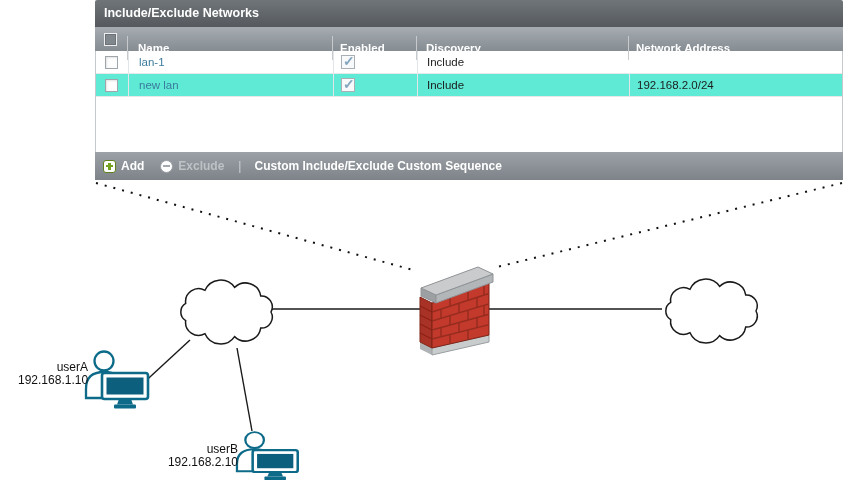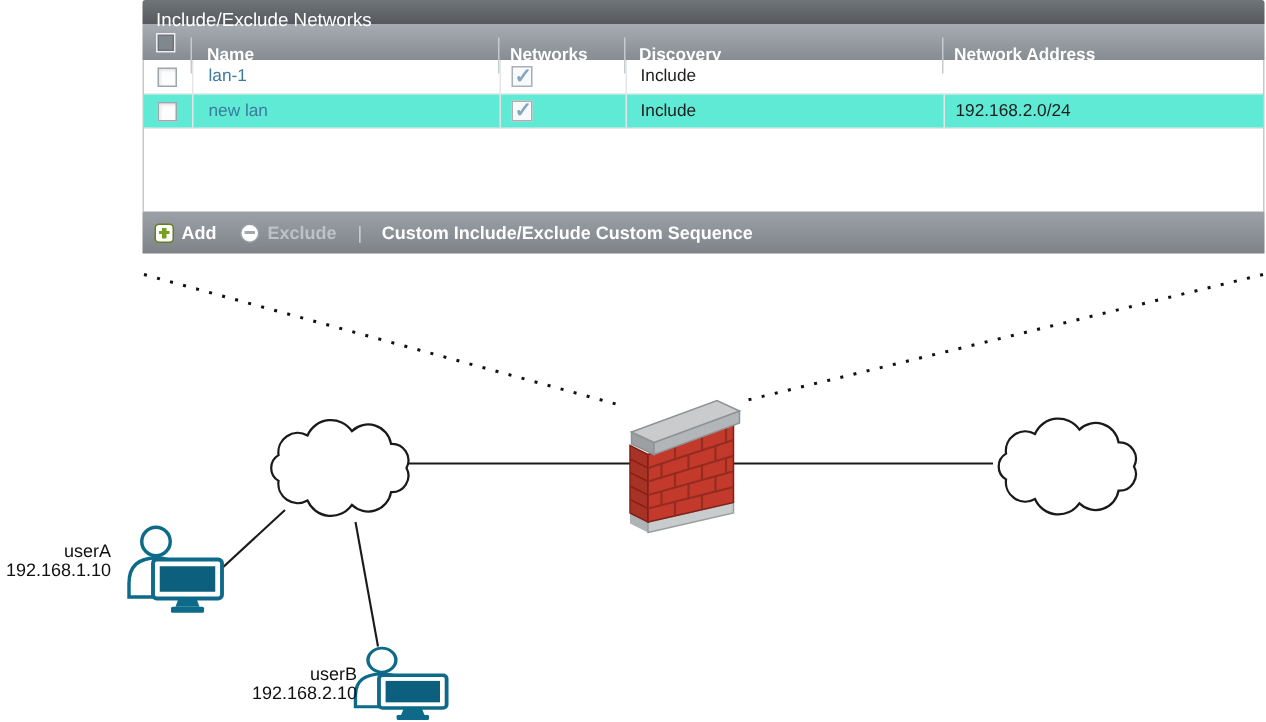--- a/index.html
+++ b/index.html
@@ -5,23 +5,23 @@
   html,body{margin:0;padding:0;}
   body{
     width:844px;height:481px;position:relative;overflow:hidden;
     background:#fff;font-family:"Liberation Sans",sans-serif;
     -webkit-font-smoothing:antialiased;
   }
 
   
   .panel{position:absolute;left:95px;top:0;width:748px;z-index:2;}
   .panel-title{
-    height:16px;line-height:27px;padding-left:9px;
+    height:27px;line-height:27px;padding-left:9px;
     background:linear-gradient(#70757a,#55595d);
-    color:#fff;font-size:12.5px;font-weight:normal;
+    color:#fff;font-size:12.5px;font-weight:bold;
     border-radius:2px 2px 0 0;
   }
   .thead{
     display:flex;height:24px;align-items:center;
     background:linear-gradient(#a6acb1,#858c92);
     color:#fff;font-weight:bold;font-size:11.5px;
   }
   .col{box-sizing:border-box;height:100%;display:flex;align-items:center;}
   .c-cb{width:32px;}
   .c-name{width:205px;padding-left:10px;}
@@ -81,21 +81,21 @@
     background:#fff;border:1px solid #989ea3;border-radius:50%;flex:0 0 13px;
   }
   .icon-minus::before{content:"";position:absolute;left:2px;top:4.2px;width:7px;height:2.6px;background:#a3a9ae;}
   .tb-sep{color:#ccd1d4;font-weight:normal;margin:0 13px 0 -2px;}
 
   
   .diagram{position:absolute;left:0;top:0;z-index:1;}
   .user-label{
     position:absolute;text-align:right;font-size:12px;line-height:13px;color:#111;z-index:1;
   }
-  #label-usera{left:4px;width:70px;top:361px;}
+  #label-usera{left:18px;width:70px;top:361px;}
   #label-userb{left:95px;width:143px;top:443px;}
 </style>
 </head>
 <body>
 
 <svg class="diagram" width="844" height="481" viewBox="0 0 844 481">
   <defs>
     <clipPath id="wallclip">
       <polygon points="432,303 489,283 489,335 432,348"></polygon>
     </clipPath>
@@ -176,21 +176,21 @@
 </div>
 
 <div class="panel">
   <div class="panel-title">Include/Exclude Networks</div>
 
   <div class="thead">
     <div class="col c-cb">
       <span class="hdr-checkbox"></span>
     </div>
     <div class="col c-name">Name</div>
-    <div class="col c-en">Networks</div>
+    <div class="col c-en">Enabled</div>
     <div class="col c-disc">Discovery</div>
     <div class="col c-addr">Network Address</div>
   </div>
 
   <div class="tbody-wrap">
     <div class="trow">
       <div class="col c-cb">
         <span class="row-checkbox"></span>
       </div>
       <div class="col c-name">

